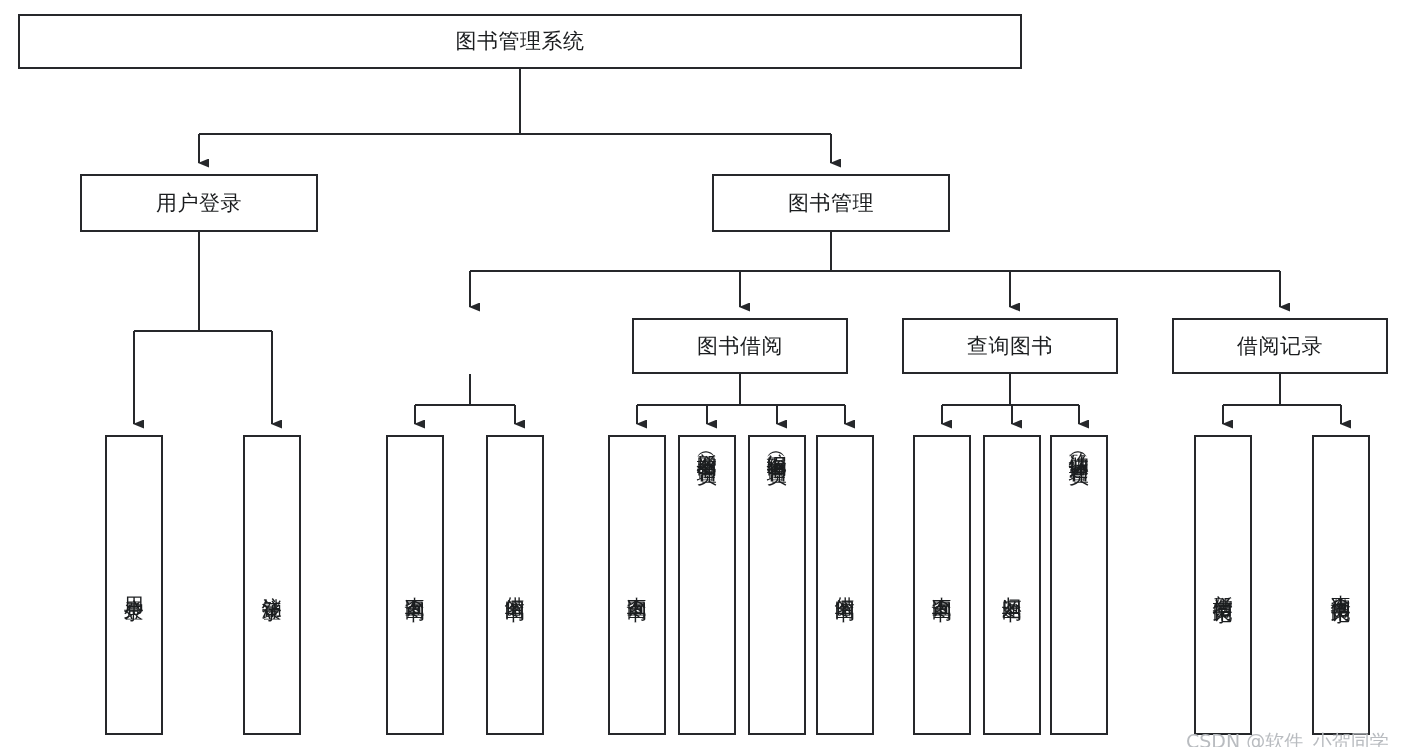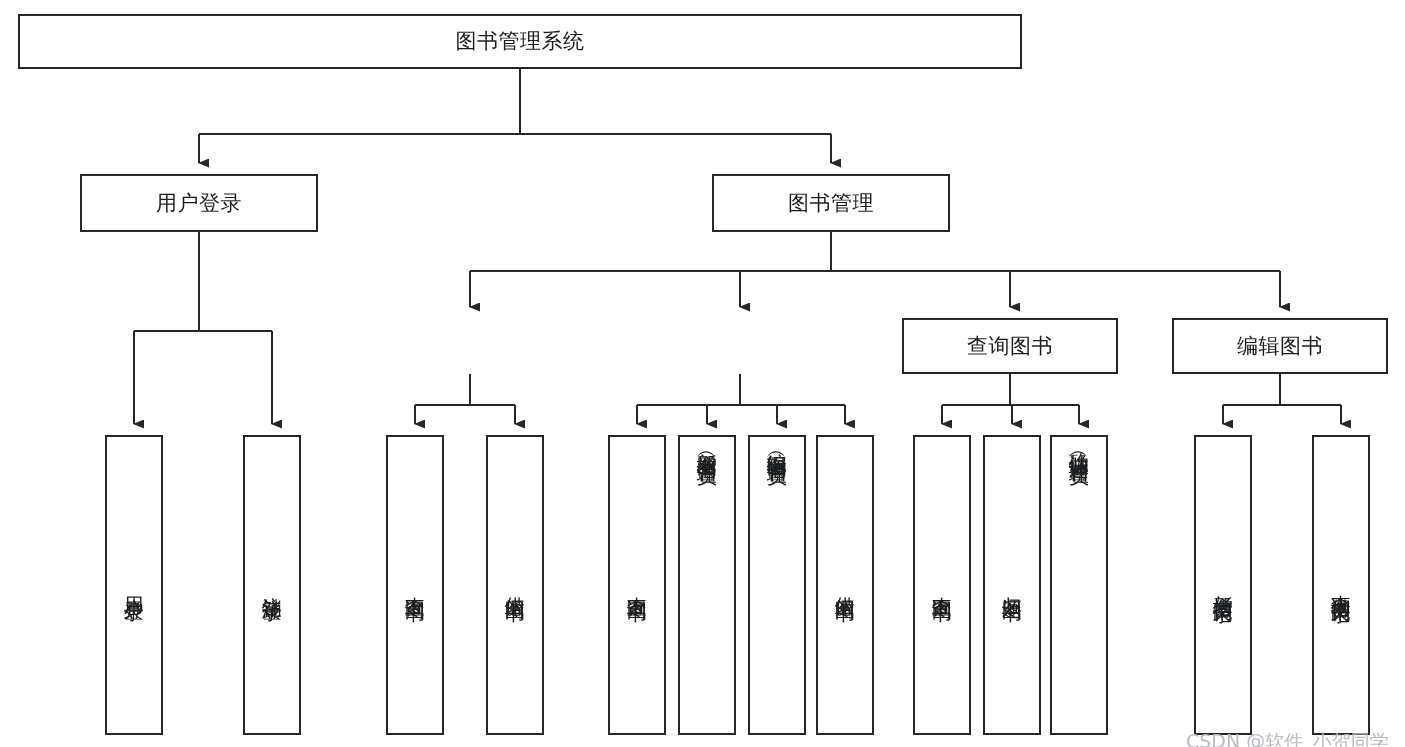--- a/index.html
+++ b/index.html
@@ -136,25 +136,28 @@
     <span class="node-label">图书管理系统</span>
   </div>
 
   <div class="node" id="node-l2-0" style="left: 80px; top: 174px; width: 238px; height: 58px;">
     <span class="node-label">用户登录</span>
   </div>
   <div class="node" id="node-l2-1" style="left: 712px; top: 174px; width: 238px; height: 58px;">
     <span class="node-label">图书管理</span>
   </div>
 
+  <div class="node" id="node-l3-1" style="left: 632px; top: 318px; width: 216px; height: 56px;">
+    <span class="node-label">图书借阅</span>
+  </div>
   <div class="node" id="node-l3-2" style="left: 902px; top: 318px; width: 216px; height: 56px;">
     <span class="node-label">查询图书</span>
   </div>
   <div class="node" id="node-l3-3" style="left: 1172px; top: 318px; width: 216px; height: 56px;">
-    <span class="node-label">编辑图书</span>
+    <span class="node-label">借阅记录</span>
   </div>
 
   <div class="node vertical v-center" id="node-leaf-0" style="left: 105px; top: 435px; width: 58px; height: 300px;">
     <span class="node-label">用户登录</span>
   </div>
   <div class="node vertical v-center" id="node-leaf-1" style="left: 243px; top: 435px; width: 58px; height: 300px;">
     <span class="node-label">注销登录</span>
   </div>
   <div class="node vertical v-center" id="node-leaf-2" style="left: 386px; top: 435px; width: 58px; height: 300px;">
     <span class="node-label">查询图书</span>

